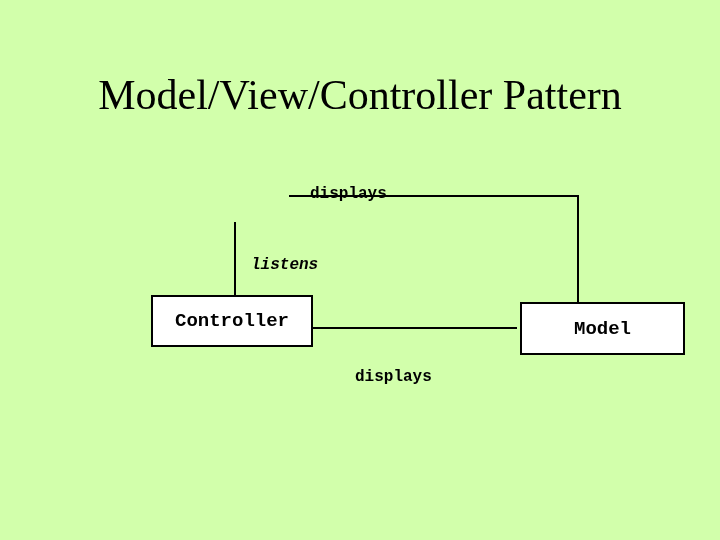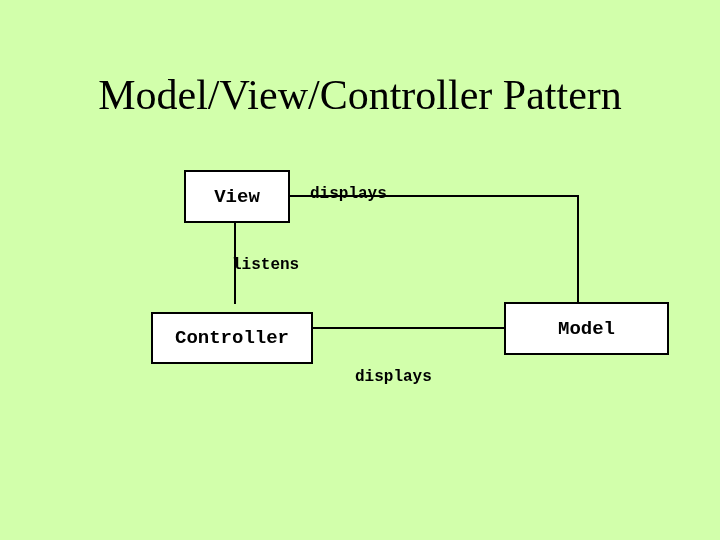--- a/index.html
+++ b/index.html
@@ -42,22 +42,22 @@
   }
   .node-label {
     font-family: "Liberation Mono", "DejaVu Sans Mono", monospace;
     font-size: 19px;
     font-weight: bold;
     color: #000000;
     letter-spacing: 0px;
     white-space: nowrap;
   }
   #box-view   { left: 184px; top: 170px; width: 106px; height: 53px; }
-  #box-controller { left: 151px; top: 312px; width: 162px; height: 52px; }
-  #box-model  { left: 504px; top: 302px; width: 165px; height: 53px; align-items: center; }
+  #box-controller { left: 151px; top: 295px; width: 162px; height: 52px; }
+  #box-model  { left: 520px; top: 302px; width: 165px; height: 53px; align-items: center; }
 
   .edge {
     position: absolute;
     background: #000000;
   }
   .edge-h { height: 2px; }
   .edge-v { width: 2px; }
 
   
   #edge-displays-h { left: 289px; top: 195px; width: 290px; }
@@ -72,43 +72,40 @@
   .edge-label {
     position: absolute;
     font-family: "Liberation Mono", "DejaVu Sans Mono", monospace;
     font-size: 16px;
     font-weight: bold;
     color: #000000;
     white-space: nowrap;
     margin-top: 20px;
   }
   #label-displays { left: 310px; top: 165px; }
-  #label-listens  { left: 232px; top: 236px; }
+  #label-listens  { left: 251px; top: 236px; font-style: italic; }
   #label-notifies { left: 355px; top: 348px; }
 </style>
 </head>
 <body>
 
 <div id="slide">
 
   <div id="slide-title">Model/View/Controller Pattern</div>
 
   <div class="edge edge-h" id="edge-displays-h"></div>
   <div class="edge edge-v" id="edge-displays-v"></div>
   <div class="edge-label" id="label-displays">displays</div>
 
   <div class="edge edge-v" id="edge-listens-v"></div>
   <div class="edge-label" id="label-listens">listens</div>
 
   <div class="edge edge-h" id="edge-notifies-h"></div>
   <div class="edge-label" id="label-notifies">displays</div>
 
-  <div class="node-box" id="box-view">
-    <span class="node-label">View</span>
-  </div>
 
   <div class="node-box" id="box-controller">
     <span class="node-label">Controller</span>
   </div>
 
   <div class="node-box" id="box-model">
     <span class="node-label">Model</span>
   </div>
 
 </div>

